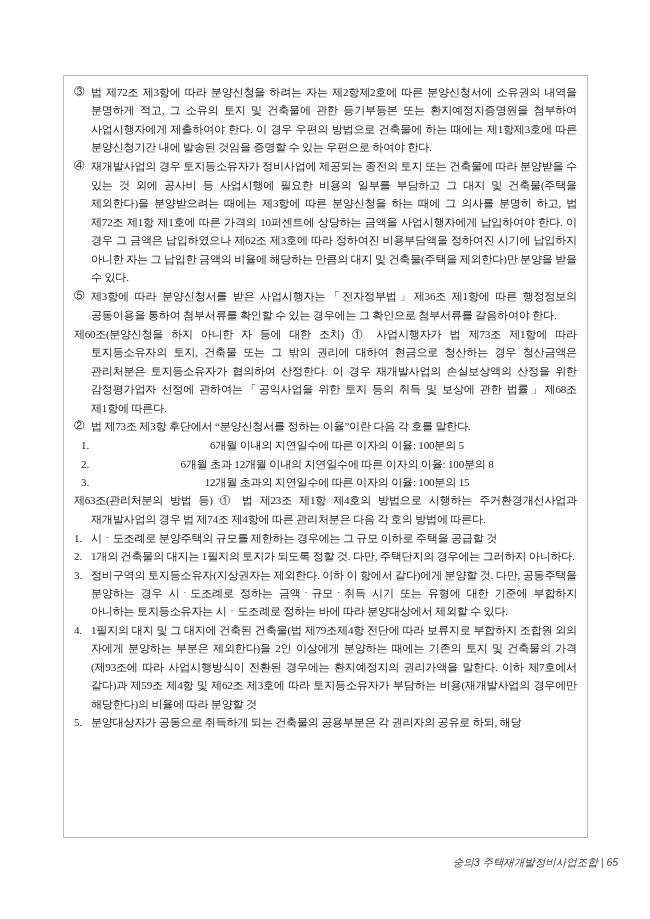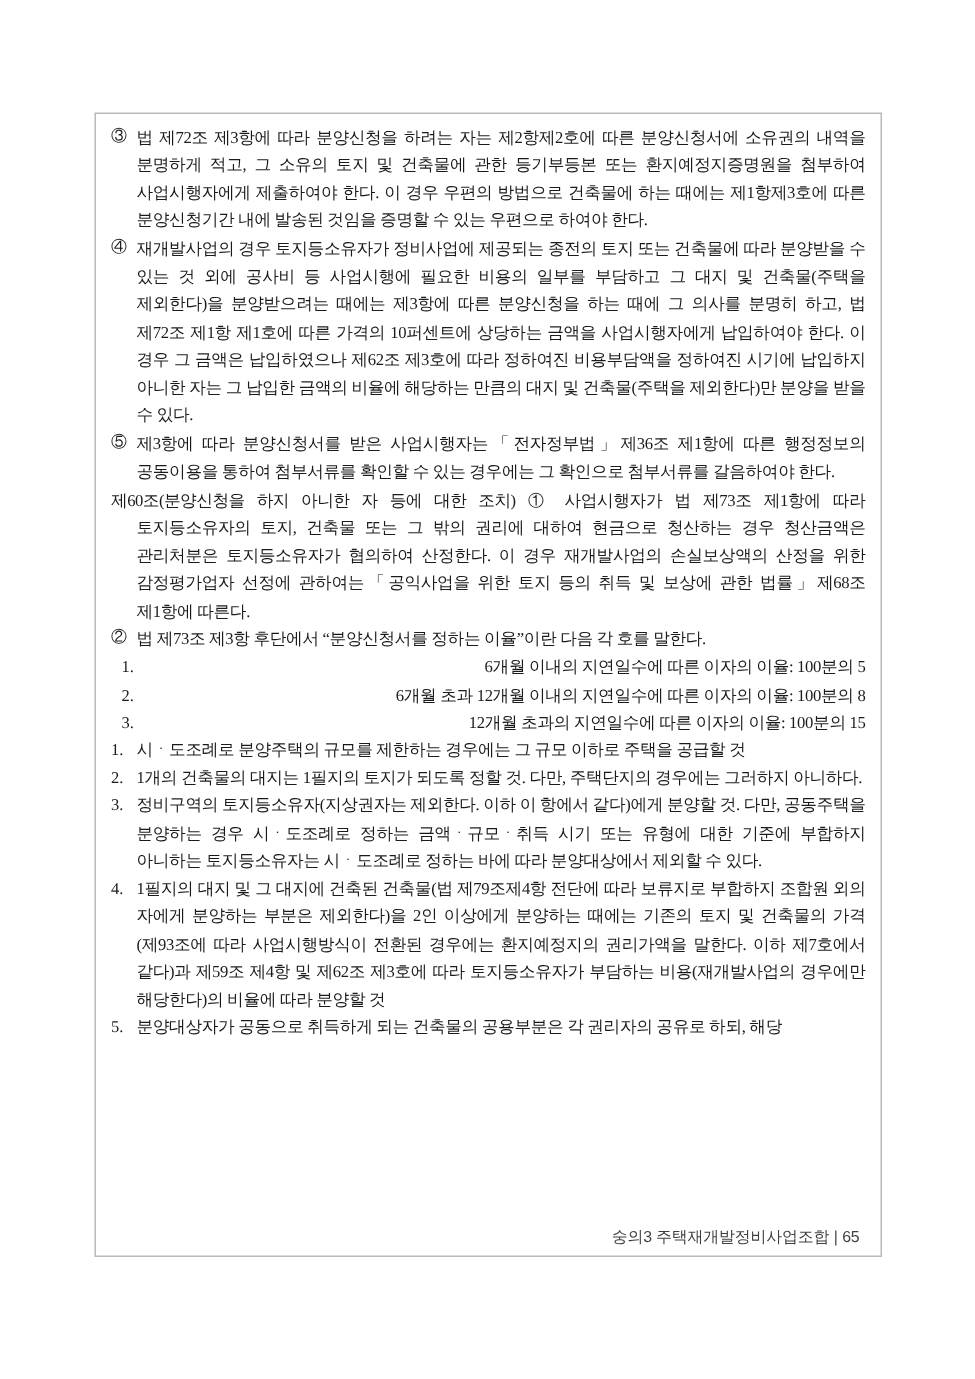--- a/index.html
+++ b/index.html
@@ -92,40 +92,41 @@
   }
   .num-item > .ntext {
     display: block;
   }
 
   
   .list-deep .num-item {
     padding-left: 23px;
   }
   .list-deep .num-item > .num { left: 7px; }
-  .list-deep .num-item > .ntext { text-align: right; }
+  .list-deep .num-item > .ntext { text-align: center; }
 
   
   .list-flush .num-item {
     padding-left: 17px;
   }
   .list-flush .num-item > .num { left: 0px; }
 
   .footer {
     position: absolute;
     left: 0;
-    top: 818px;
+    top: 856px;
     width: 650px;
     text-align: right;
-    padding-right: 77px;
+    padding-right: 32px;
     box-sizing: border-box;
     font-family: "Liberation Sans", "DejaVu Sans", sans-serif;
     font-size: 10.6px;
     color: #3f3f3f;
     letter-spacing: -0.01em;
+    font-style: italic;
   }
   .footer .sep {
     padding: 0 3px;
     color: #4a4a4a;
   }
   .footer .pageno {
     font-family: "Liberation Sans", "DejaVu Sans", sans-serif;
   }
 </style>
 </head>
@@ -166,20 +167,21 @@
         <div class="num-item">
           <span class="num">2.</span>
           <span class="ntext">6개월 초과 12개월 이내의 지연일수에 따른 이자의 이율: 100분의 8</span>
         </div>
         <div class="num-item">
           <span class="num">3.</span>
           <span class="ntext">12개월 초과의 지연일수에 따른 이자의 이율: 100분의 15</span>
         </div>
       </div>
 
+      <p class="article"><span class="art-title">제63조(관리처분의 방법 등)</span> <span class="art-circle">①</span> <span>법 제23조 제1항 제4호의 방법으로 시행하는 주거환경개선사업과 재개발사업의 경우 법 제74조 제4항에 따른 관리처분은 다음 각 호의 방법에 따른다.</span></p>
 
       <div class="list-flush">
         <div class="num-item">
           <span class="num">1.</span>
           <span class="ntext">시ㆍ도조례로 분양주택의 규모를 제한하는 경우에는 그 규모 이하로 주택을 공급할 것</span>
         </div>
         <div class="num-item">
           <span class="num">2.</span>
           <span class="ntext">1개의 건축물의 대지는 1필지의 토지가 되도록 정할 것. 다만, 주택단지의 경우에는 그러하지 아니하다.</span>
         </div>

